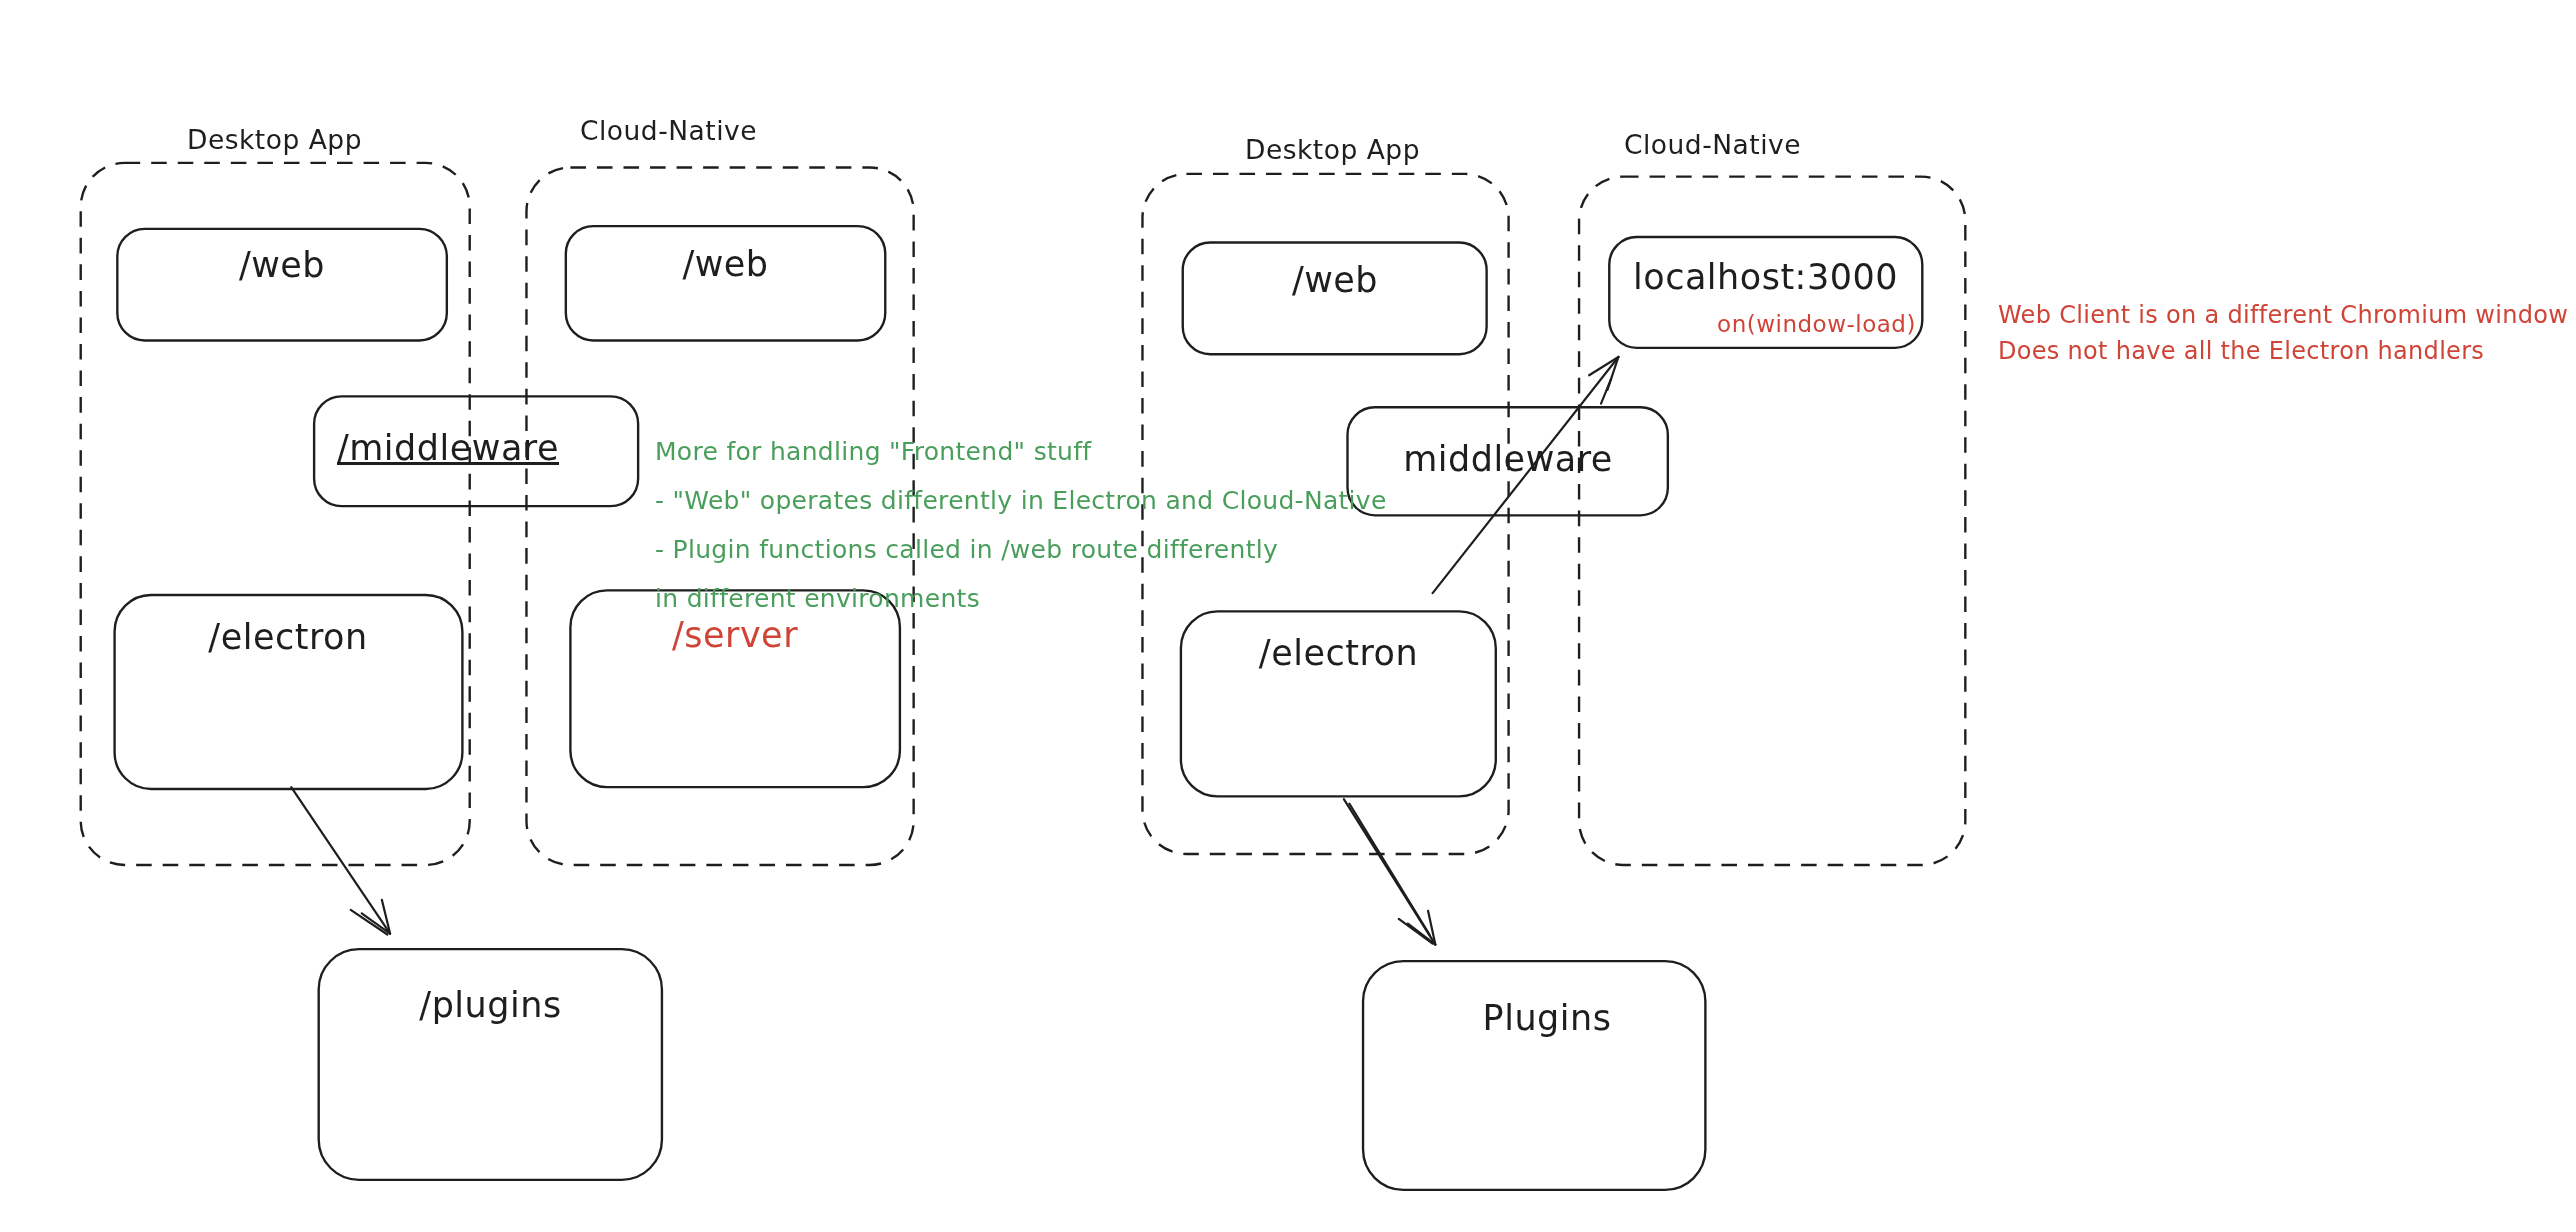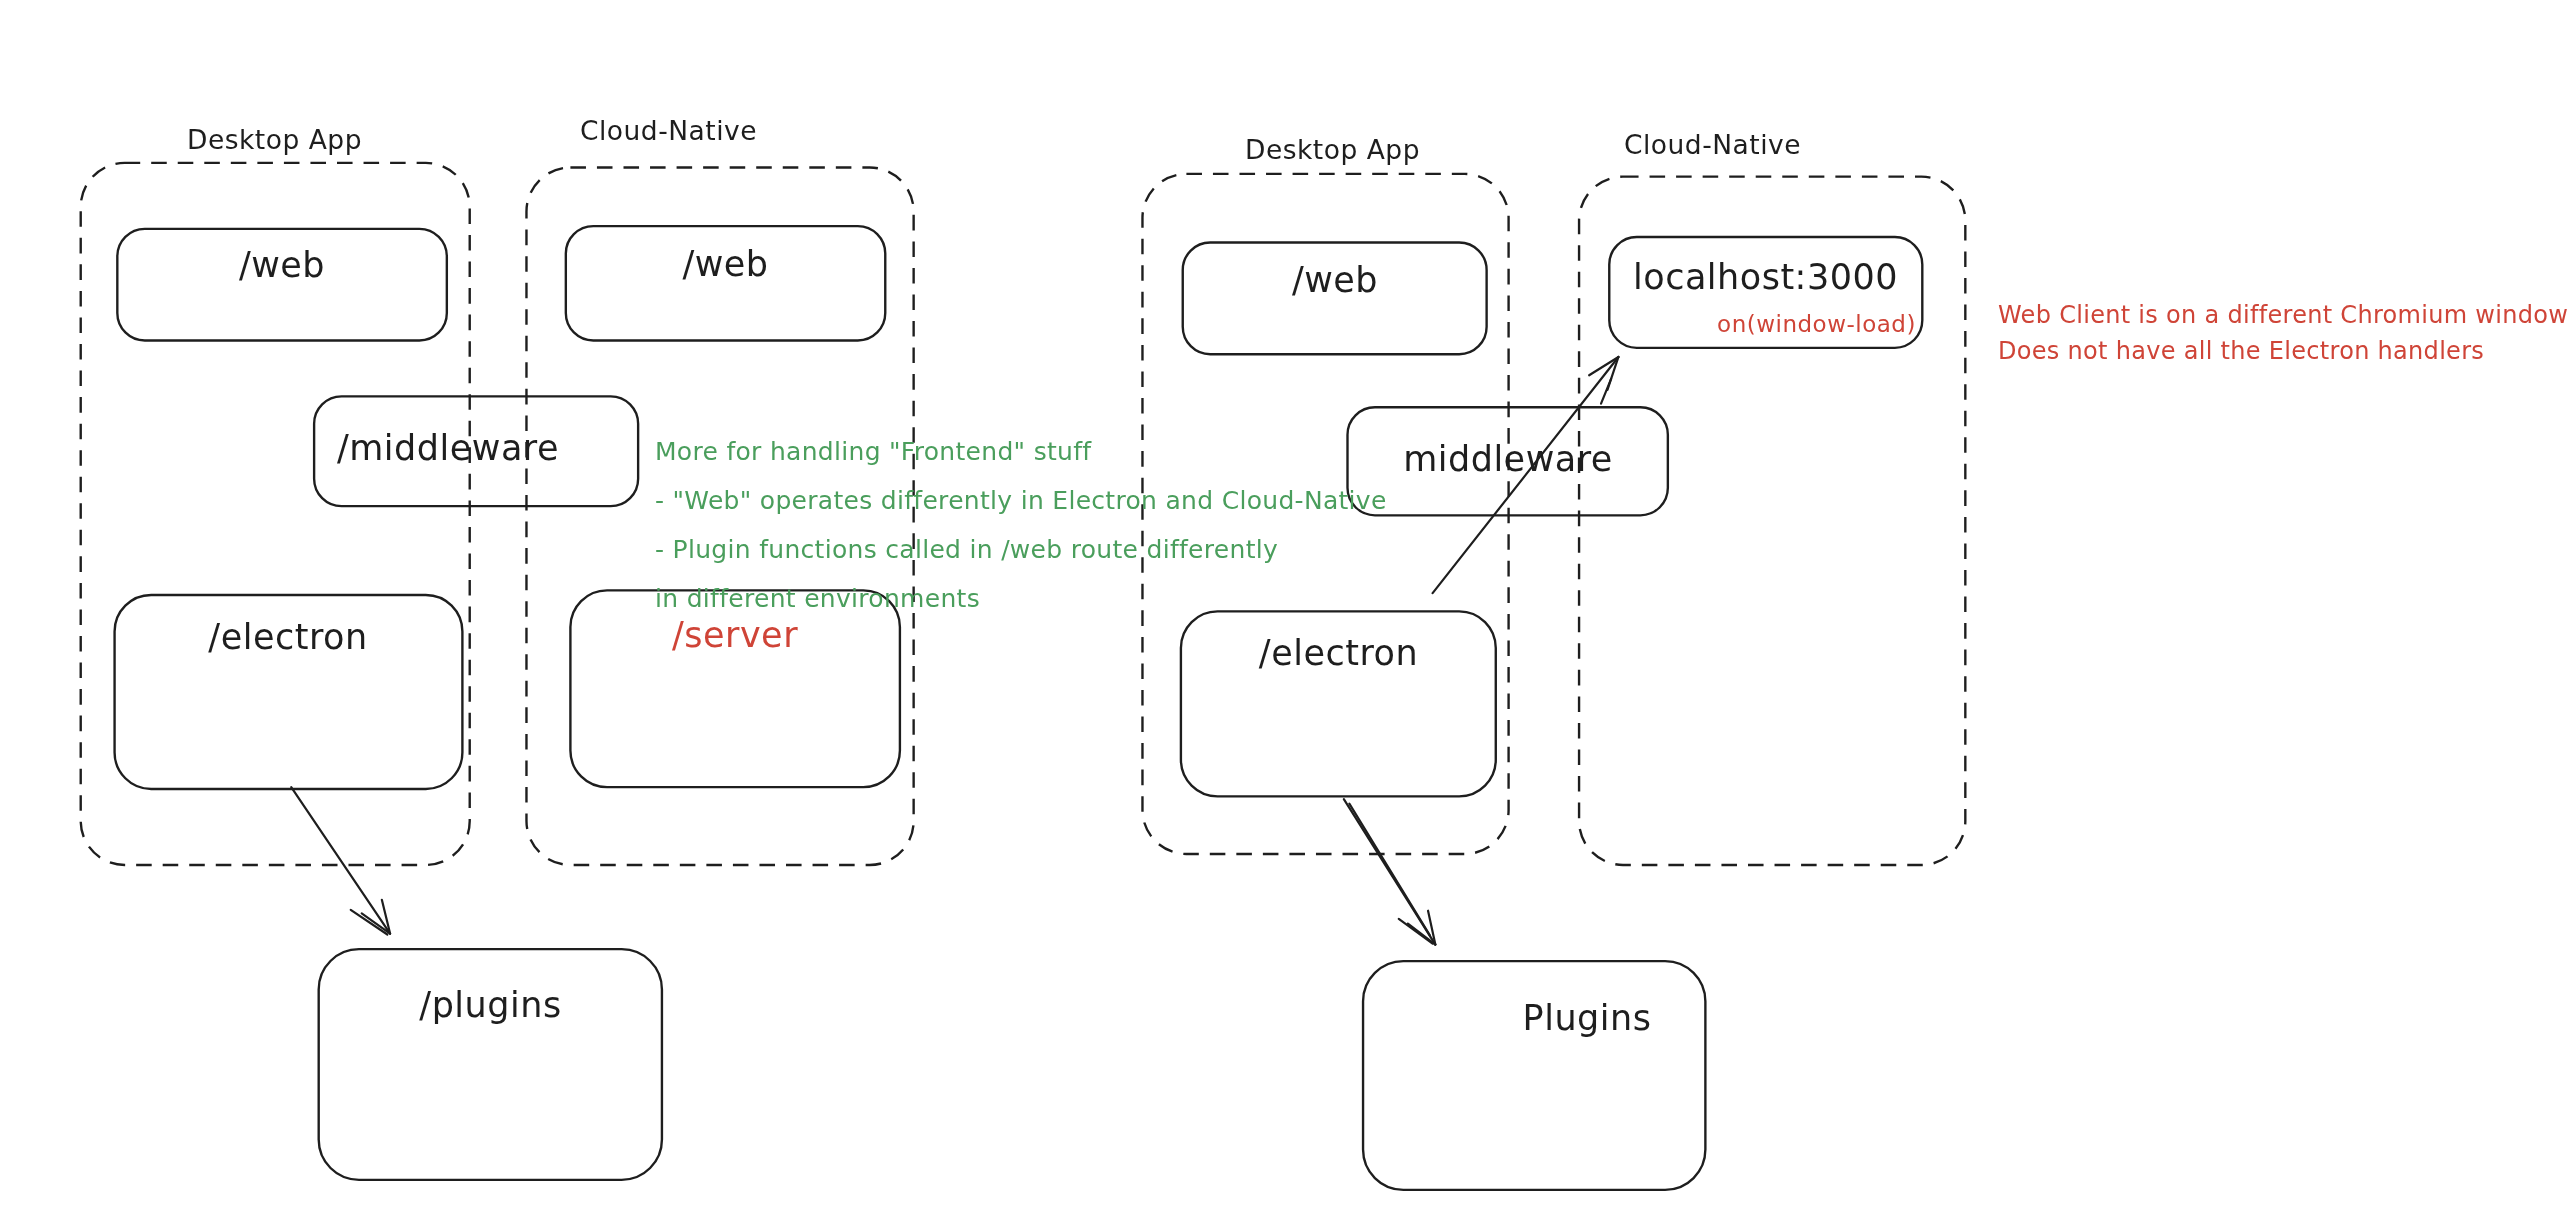--- a/index.html
+++ b/index.html
@@ -68,41 +68,41 @@
       <line class="arrow" x1="1560" y1="995" x2="1568" y2="1032"></line>
       <line class="arrow" x1="1528" y1="1004" x2="1565" y2="1031"></line>
     </g>
   </svg>
 
   <div class="label title" style="left:137px;top:124px;width:275px;">Desktop App</div>
   <div class="label title" style="left:531px;top:115px;width:275px;">Cloud-Native</div>
 
   <div class="label" style="left:117px;top:245px;width:330px;">/web</div>
   <div class="label" style="left:566px;top:244px;width:319px;">/web</div>
-  <div class="label" style="left:314px;top:428px;width:268px;">/middleware</div>
+  <div class="label" style="left:314px;top:428px;width:268px;text-decoration:underline;">/middleware</div>
   <div class="label" style="left:114px;top:617px;width:348px;">/electron</div>
   <div class="label red-text" style="left:570px;top:615px;width:330px;">/server</div>
   <div class="label" style="left:319px;top:985px;width:343px;">/plugins</div>
 
   <div class="note note-green" style="left:655px;top:427px;">
     <div>More for handling "Frontend" stuff</div>
     <div>- "Web" operates differently in Electron and Cloud-Native</div>
     <div>- Plugin functions called in /web route differently</div>
     <div>in different environments</div>
   </div>
 
   <div class="label title" style="left:1195px;top:134px;width:275px;">Desktop App</div>
   <div class="label title" style="left:1575px;top:129px;width:275px;">Cloud-Native</div>
 
   <div class="label" style="left:1183px;top:260px;width:304px;">/web</div>
   <div class="label" style="left:1609px;top:257px;width:313px;">localhost:3000</div>
   <div class="label red-text sub" style="left:1660px;top:311px;width:313px;">on(window-load)</div>
   <div class="label" style="left:1348px;top:439px;width:320px;">middleware</div>
   <div class="label" style="left:1181px;top:633px;width:315px;">/electron</div>
-  <div class="label" style="left:1363px;top:998px;width:368px;padding-left:40px;">Plugins</div>
+  <div class="label" style="left:1363px;top:998px;width:368px;">Plugins</div>
 
   <div class="note note-red" style="left:1998px;top:250px;margin-top:47px;">
     <div>Web Client is on a different Chromium window</div>
     <div>Does not have all the Electron handlers</div>
   </div>
 
 </div>
 
 
 </body></html>

